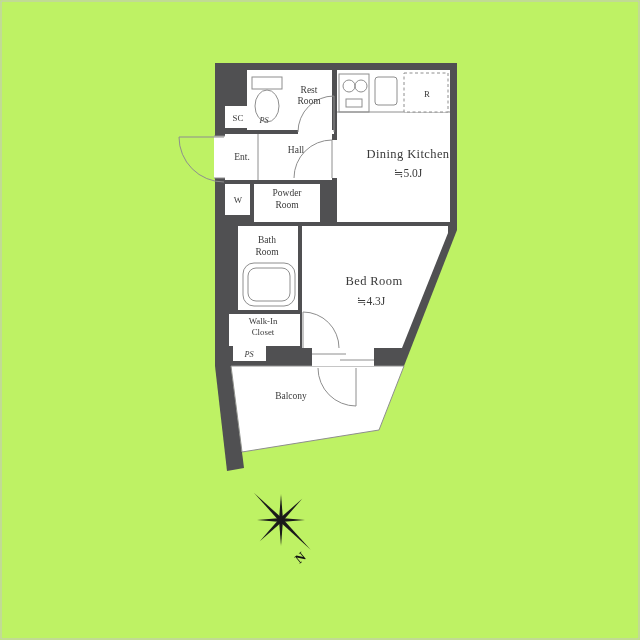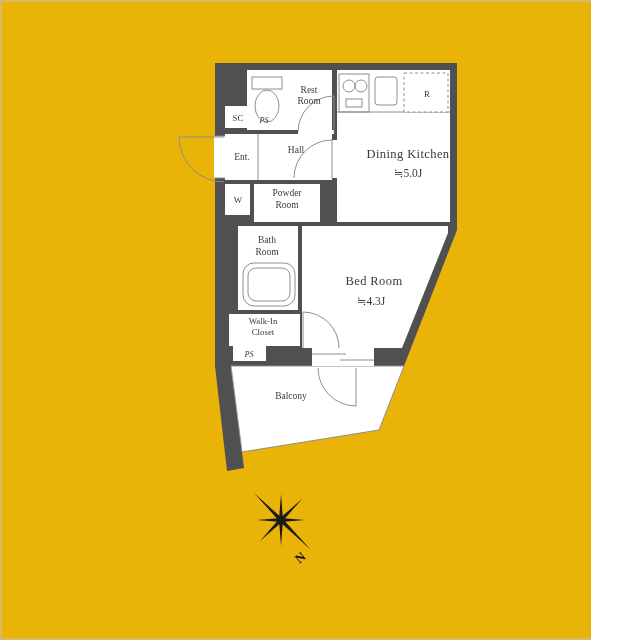--- a/index.html
+++ b/index.html
@@ -1,16 +1,16 @@
 <!DOCTYPE html>
 <html><head>
 <meta charset="utf-8">
 <style>
   html,body{margin:0;padding:0;background:#ffffff;}
-  .canvas{position:relative;width:591px;height:640px;background:#eab308;overflow:hidden;}
+  .canvas{position:relative;width:640px;height:640px;background:#bef264;overflow:hidden;}
   svg{display:block;}
   svg text{
     font-family:"Liberation Serif","DejaVu Serif",serif;
     fill:#3a3a3a;
     text-anchor:middle;
   }
   .t12{font-size:12.5px;letter-spacing:.4px;}
   .t11{font-size:11.5px;}
   .t9{font-size:9.5px;}
   .t85{font-size:8.8px;}

